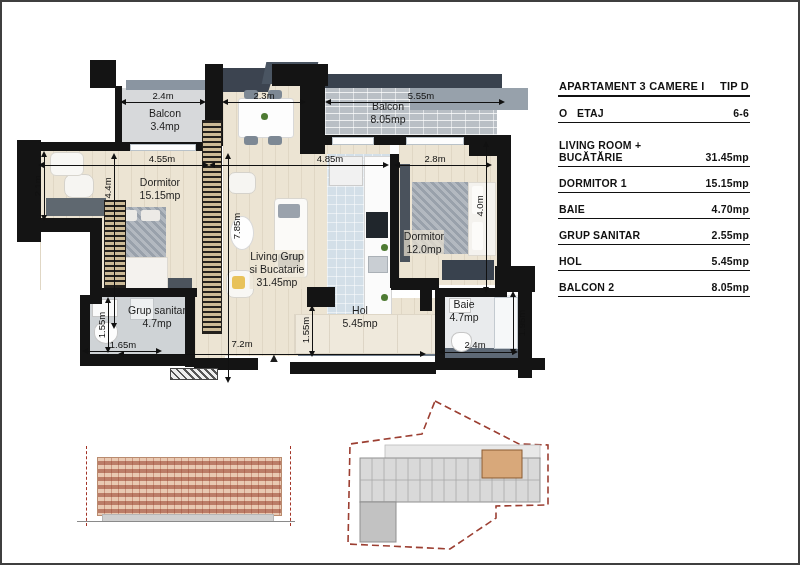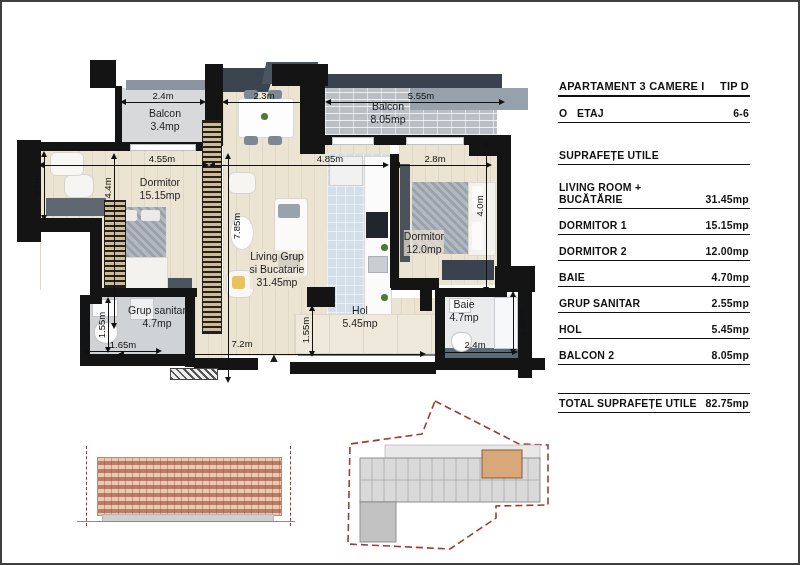--- a/index.html
+++ b/index.html
@@ -239,51 +239,39 @@
 
   <div id="panel">
     <div class="prow head">
       <span>APARTAMENT 3 CAMERE  I</span>
       <span>TIP D</span>
     </div>
     <div class="prow" style="margin-top:10px;">
       <span><span class="bullet">O</span><span>ETAJ</span></span>
       <span>6-6</span>
     </div>
-    <div class="prow" style="margin-top:26px;">
-      <span>SUPRAFEȚE  UTILE</span>
-        <span></span>
-    </div>
     <div class="prow" style="margin-top:16px;">
       <span>LIVING ROOM + BUCĂTĂRIE</span>
       <span>31.45mp</span>
     </div>
     <div class="prow" style="margin-top:10px;">
       <span>DORMITOR 1</span>
       <span>15.15mp</span>
     </div>
     <div class="prow" style="margin-top:10px;">
-      <span>DORMITOR 2</span>
-      <span>12.00mp</span>
-    </div>
-    <div class="prow" style="margin-top:10px;">
       <span>BAIE</span>
       <span>4.70mp</span>
     </div>
     <div class="prow" style="margin-top:10px;">
       <span>GRUP SANITAR</span>
       <span>2.55mp</span>
     </div>
     <div class="prow" style="margin-top:10px;">
       <span>HOL</span>
       <span>5.45mp</span>
     </div>
     <div class="prow" style="margin-top:10px;">
       <span>BALCON 2</span>
       <span>8.05mp</span>
     </div>
-    <div class="prow" style="margin-top:28px;border-top:1.6px solid #111;padding-top:3px;">
-      <span>TOTAL SUPRAFEȚE  UTILE</span>
-      <span>82.75mp</span>
-    </div>
   </div>
 
 </div>
 
 </body></html>

